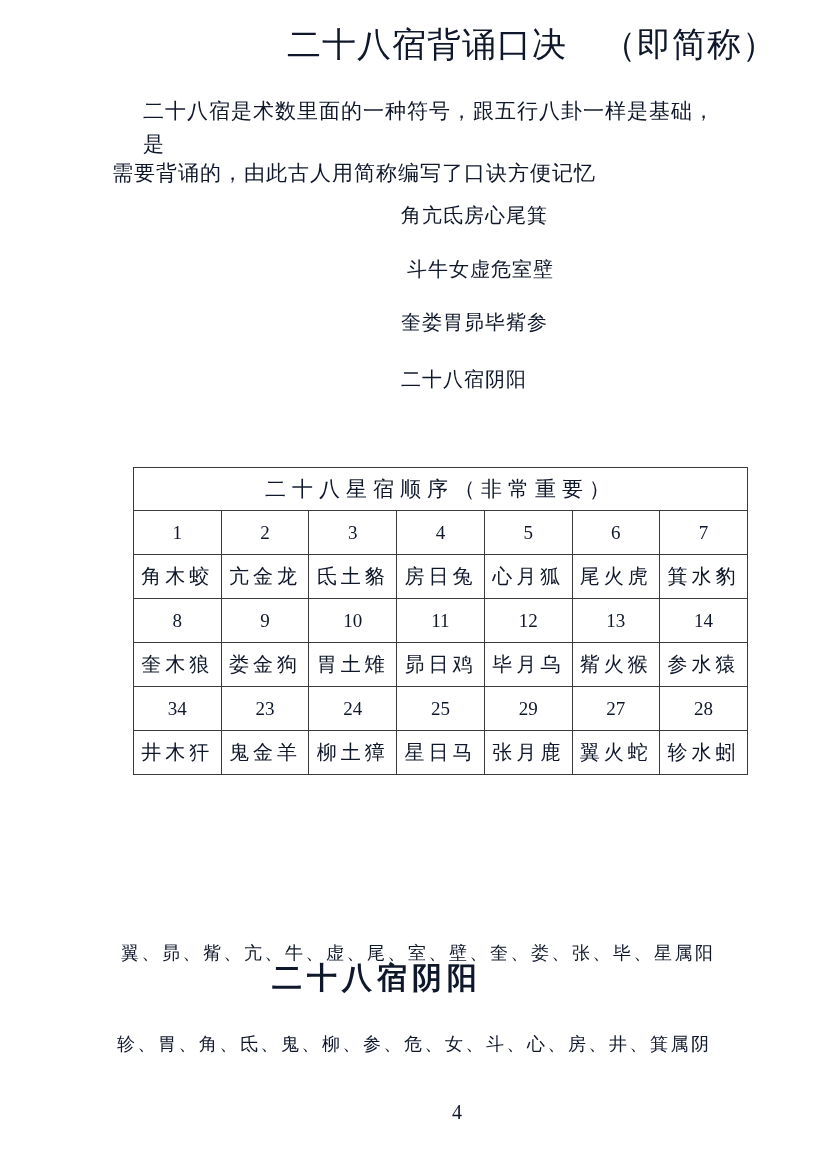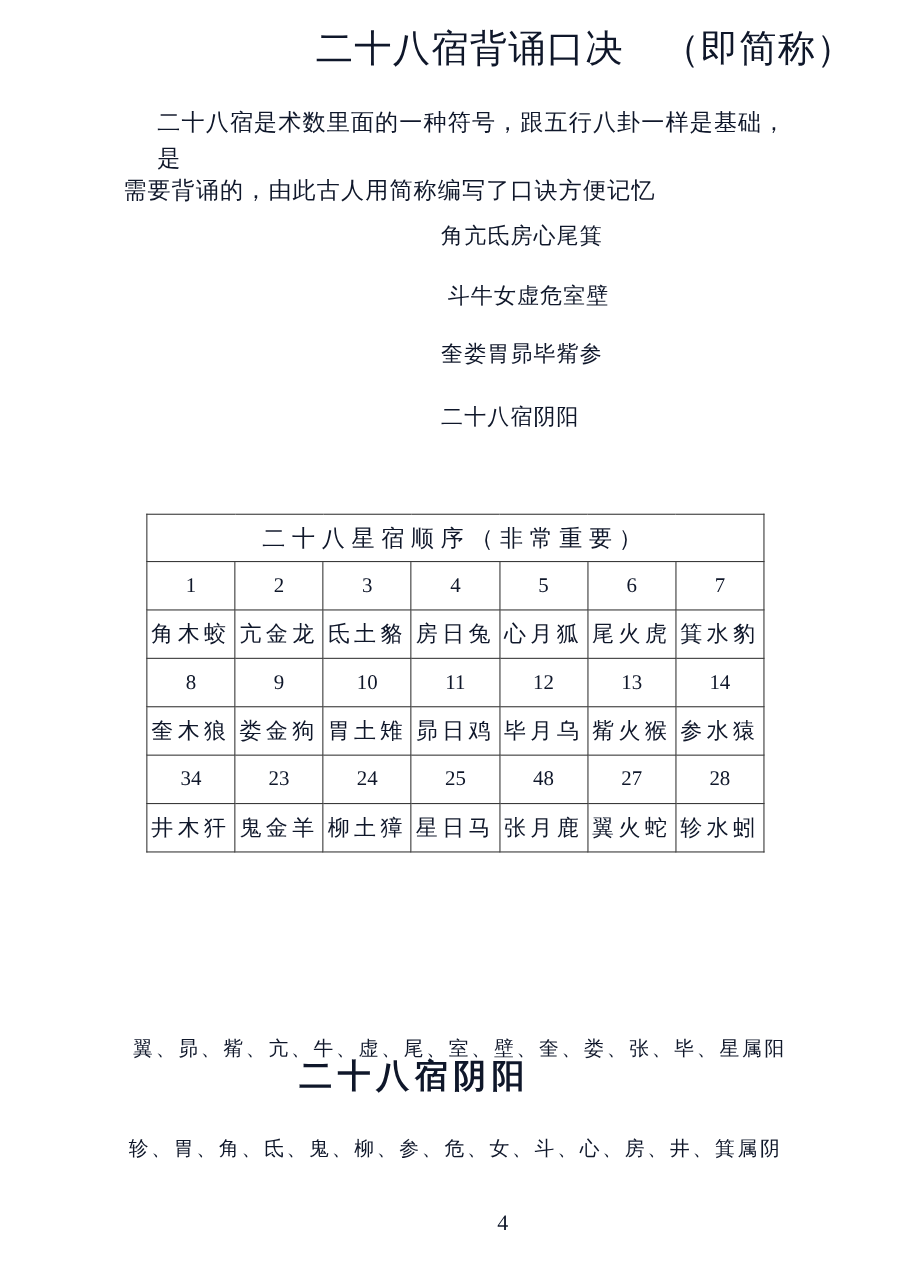--- a/index.html
+++ b/index.html
@@ -42,21 +42,21 @@
     white-space: nowrap;
   }
   #verse-1 { top: 205px; }
   #verse-2 { top: 259px; left: 407px; }
   #verse-3 { top: 312px; }
   #verse-4 { top: 369px; }
   table.mansions {
     position: absolute;
     left: 133px;
     top: 467px;
-    width: 562px;
+    width: 615px;
     border-collapse: collapse;
     table-layout: fixed;
   }
   table.mansions td {
     border: 1px solid #3a3a3a;
     text-align: center;
     vertical-align: middle;
     height: 43px;
     padding: 0;
     font-size: 20px;
@@ -150,21 +150,21 @@
           <td class="name">昴日鸡</td>
           <td class="name">毕月乌</td>
           <td class="name">觜火猴</td>
           <td class="name">参水猿</td>
         </tr>
         <tr>
           <td class="num">34</td>
           <td class="num">23</td>
           <td class="num">24</td>
           <td class="num">25</td>
-          <td class="num">48</td>
+          <td class="num">29</td>
           <td class="num">27</td>
           <td class="num">28</td>
         </tr>
         <tr>
           <td class="name">井木犴</td>
           <td class="name">鬼金羊</td>
           <td class="name">柳土獐</td>
           <td class="name">星日马</td>
           <td class="name">张月鹿</td>
           <td class="name">翼火蛇</td>

